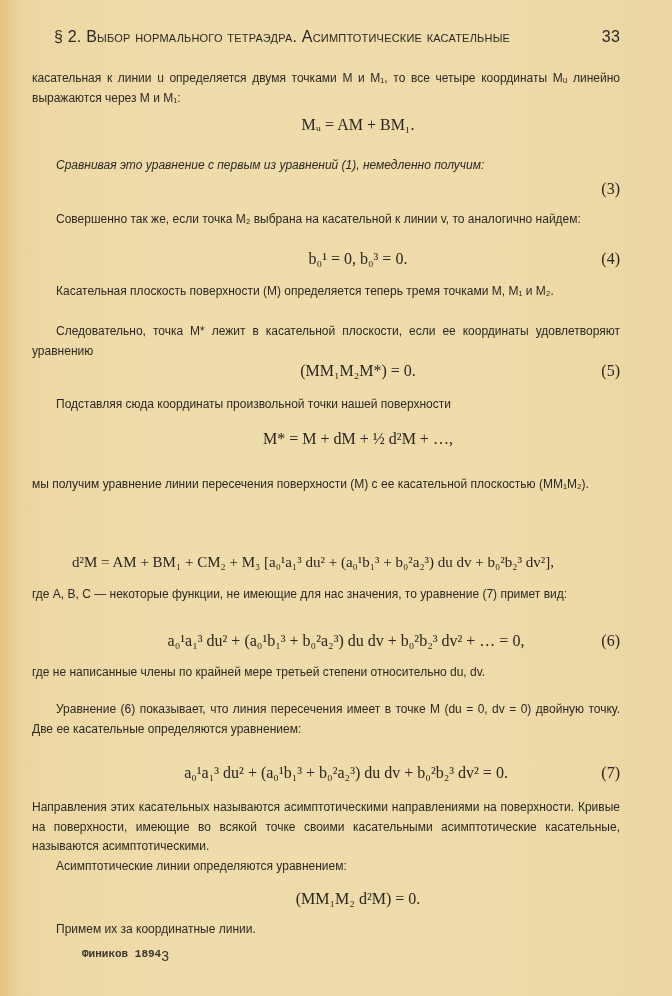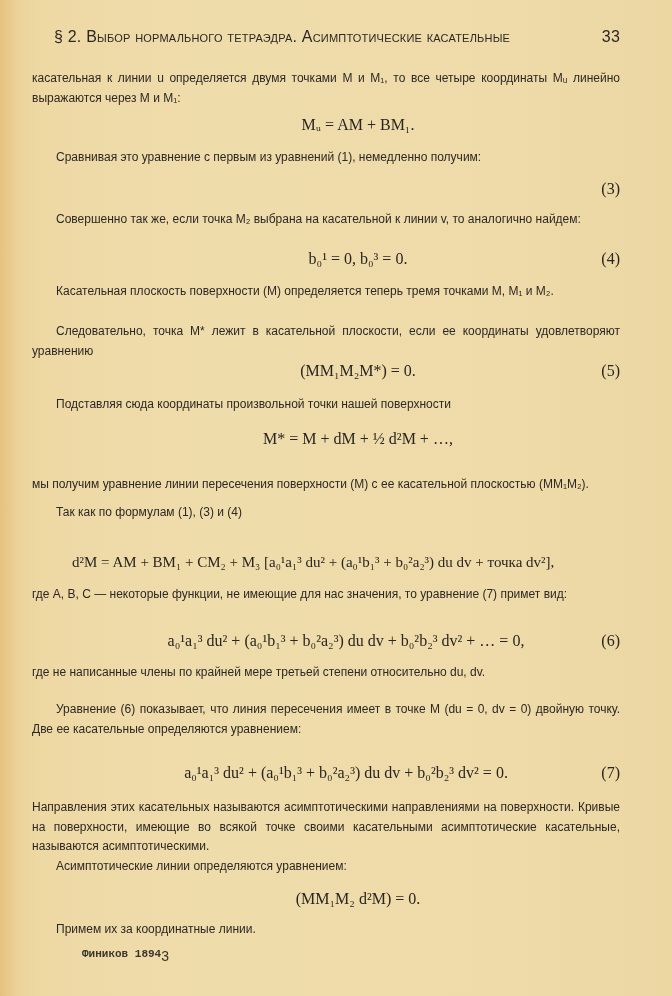--- a/index.html
+++ b/index.html
@@ -47,39 +47,38 @@
 <div class="page">
 
   <div class="header">
     <span class="sc">§ 2. Выбор нормального тетраэдра. Асимптотические касательные</span>
     <span>33</span>
   </div>
 
   <div class="p" style="top:69px;">касательная к линии u определяется двумя точками M и M₁, то все четыре координаты Mᵤ линейно выражаются через M и M₁:</div>
   <div class="eq" style="top:116px;">Mᵤ = AM + BM₁.</div>
 
-  <div class="p indent" style="top:148px;">Сравнивая это уравнение с первым из уравнений (1), немедленно получим:</div>
+  <div class="p indent" style="top:156px;font-style:italic;">Сравнивая это уравнение с первым из уравнений (1), немедленно получим:</div>
   <div class="eqnum" style="top:180px;">(3)</div>
 
   <div class="p indent" style="top:210px;">Совершенно так же, если точка M₂ выбрана на касательной к линии v, то аналогично найдем:</div>
   <div class="eq" style="top:250px;">b₀¹ = 0,   b₀³ = 0.</div>
   <div class="eqnum" style="top:250px;">(4)</div>
 
   <div class="p indent" style="top:322px;">Следовательно, точка M* лежит в касательной плоскости, если ее координаты удовлетворяют уравнению</div>
   <div class="p indent" style="top:282px;">Касательная плоскость поверхности (M) определяется теперь тремя точками M, M₁ и M₂.</div>
   <div class="eq" style="top:362px;">(MM₁M₂M*) = 0.</div>
   <div class="eqnum" style="top:362px;">(5)</div>
 
   <div class="p indent" style="top:395px;">Подставляя сюда координаты произвольной точки нашей поверхности</div>
   <div class="eq" style="top:430px;">M* = M + dM + ½ d²M + …,</div>
 
   <div class="p" style="top:465px;margin-top:10px;">мы получим уравнение линии пересечения поверхности (M) с ее касательной плоскостью (MM₁M₂).</div>
-  <div class="p indent" style="top:503px;">Так как по формулам (1), (3) и (4)</div>
 
-  <div class="eq" style="top:554px; text-align:left; left:40px; font-size:15px;">d²M = AM + BM₁ + CM₂ + M₃ [a₀¹a₁³ du² + (a₀¹b₁³ + b₀²a₂³) du dv + точка dv²],</div>
+  <div class="eq" style="top:554px; text-align:left; left:40px; font-size:15px;">d²M = AM + BM₁ + CM₂ + M₃ [a₀¹a₁³ du² + (a₀¹b₁³ + b₀²a₂³) du dv + b₀²b₂³ dv²],</div>
 
   <div class="p" style="top:585px;">где A, B, C — некоторые функции, не имеющие для нас значения, то уравнение (7) примет вид:</div>
   <div class="eq" style="top:632px; left:20px;">a₀¹a₁³ du² + (a₀¹b₁³ + b₀²a₂³) du dv + b₀²b₂³ dv² + … = 0,</div>
   <div class="eqnum" style="top:632px;">(6)</div>
 
   <div class="p" style="top:663px;">где не написанные члены по крайней мере третьей степени относительно du, dv.</div>
   <div class="p indent" style="top:700px;">Уравнение (6) показывает, что линия пересечения имеет в точке M (du = 0, dv = 0) двойную точку. Две ее касательные определяются уравнением:</div>
   <div class="eq" style="top:764px; left:20px;">a₀¹a₁³ du² + (a₀¹b₁³ + b₀²a₂³) du dv + b₀²b₂³ dv² = 0.</div>
   <div class="eqnum" style="top:764px;">(7)</div>
 

